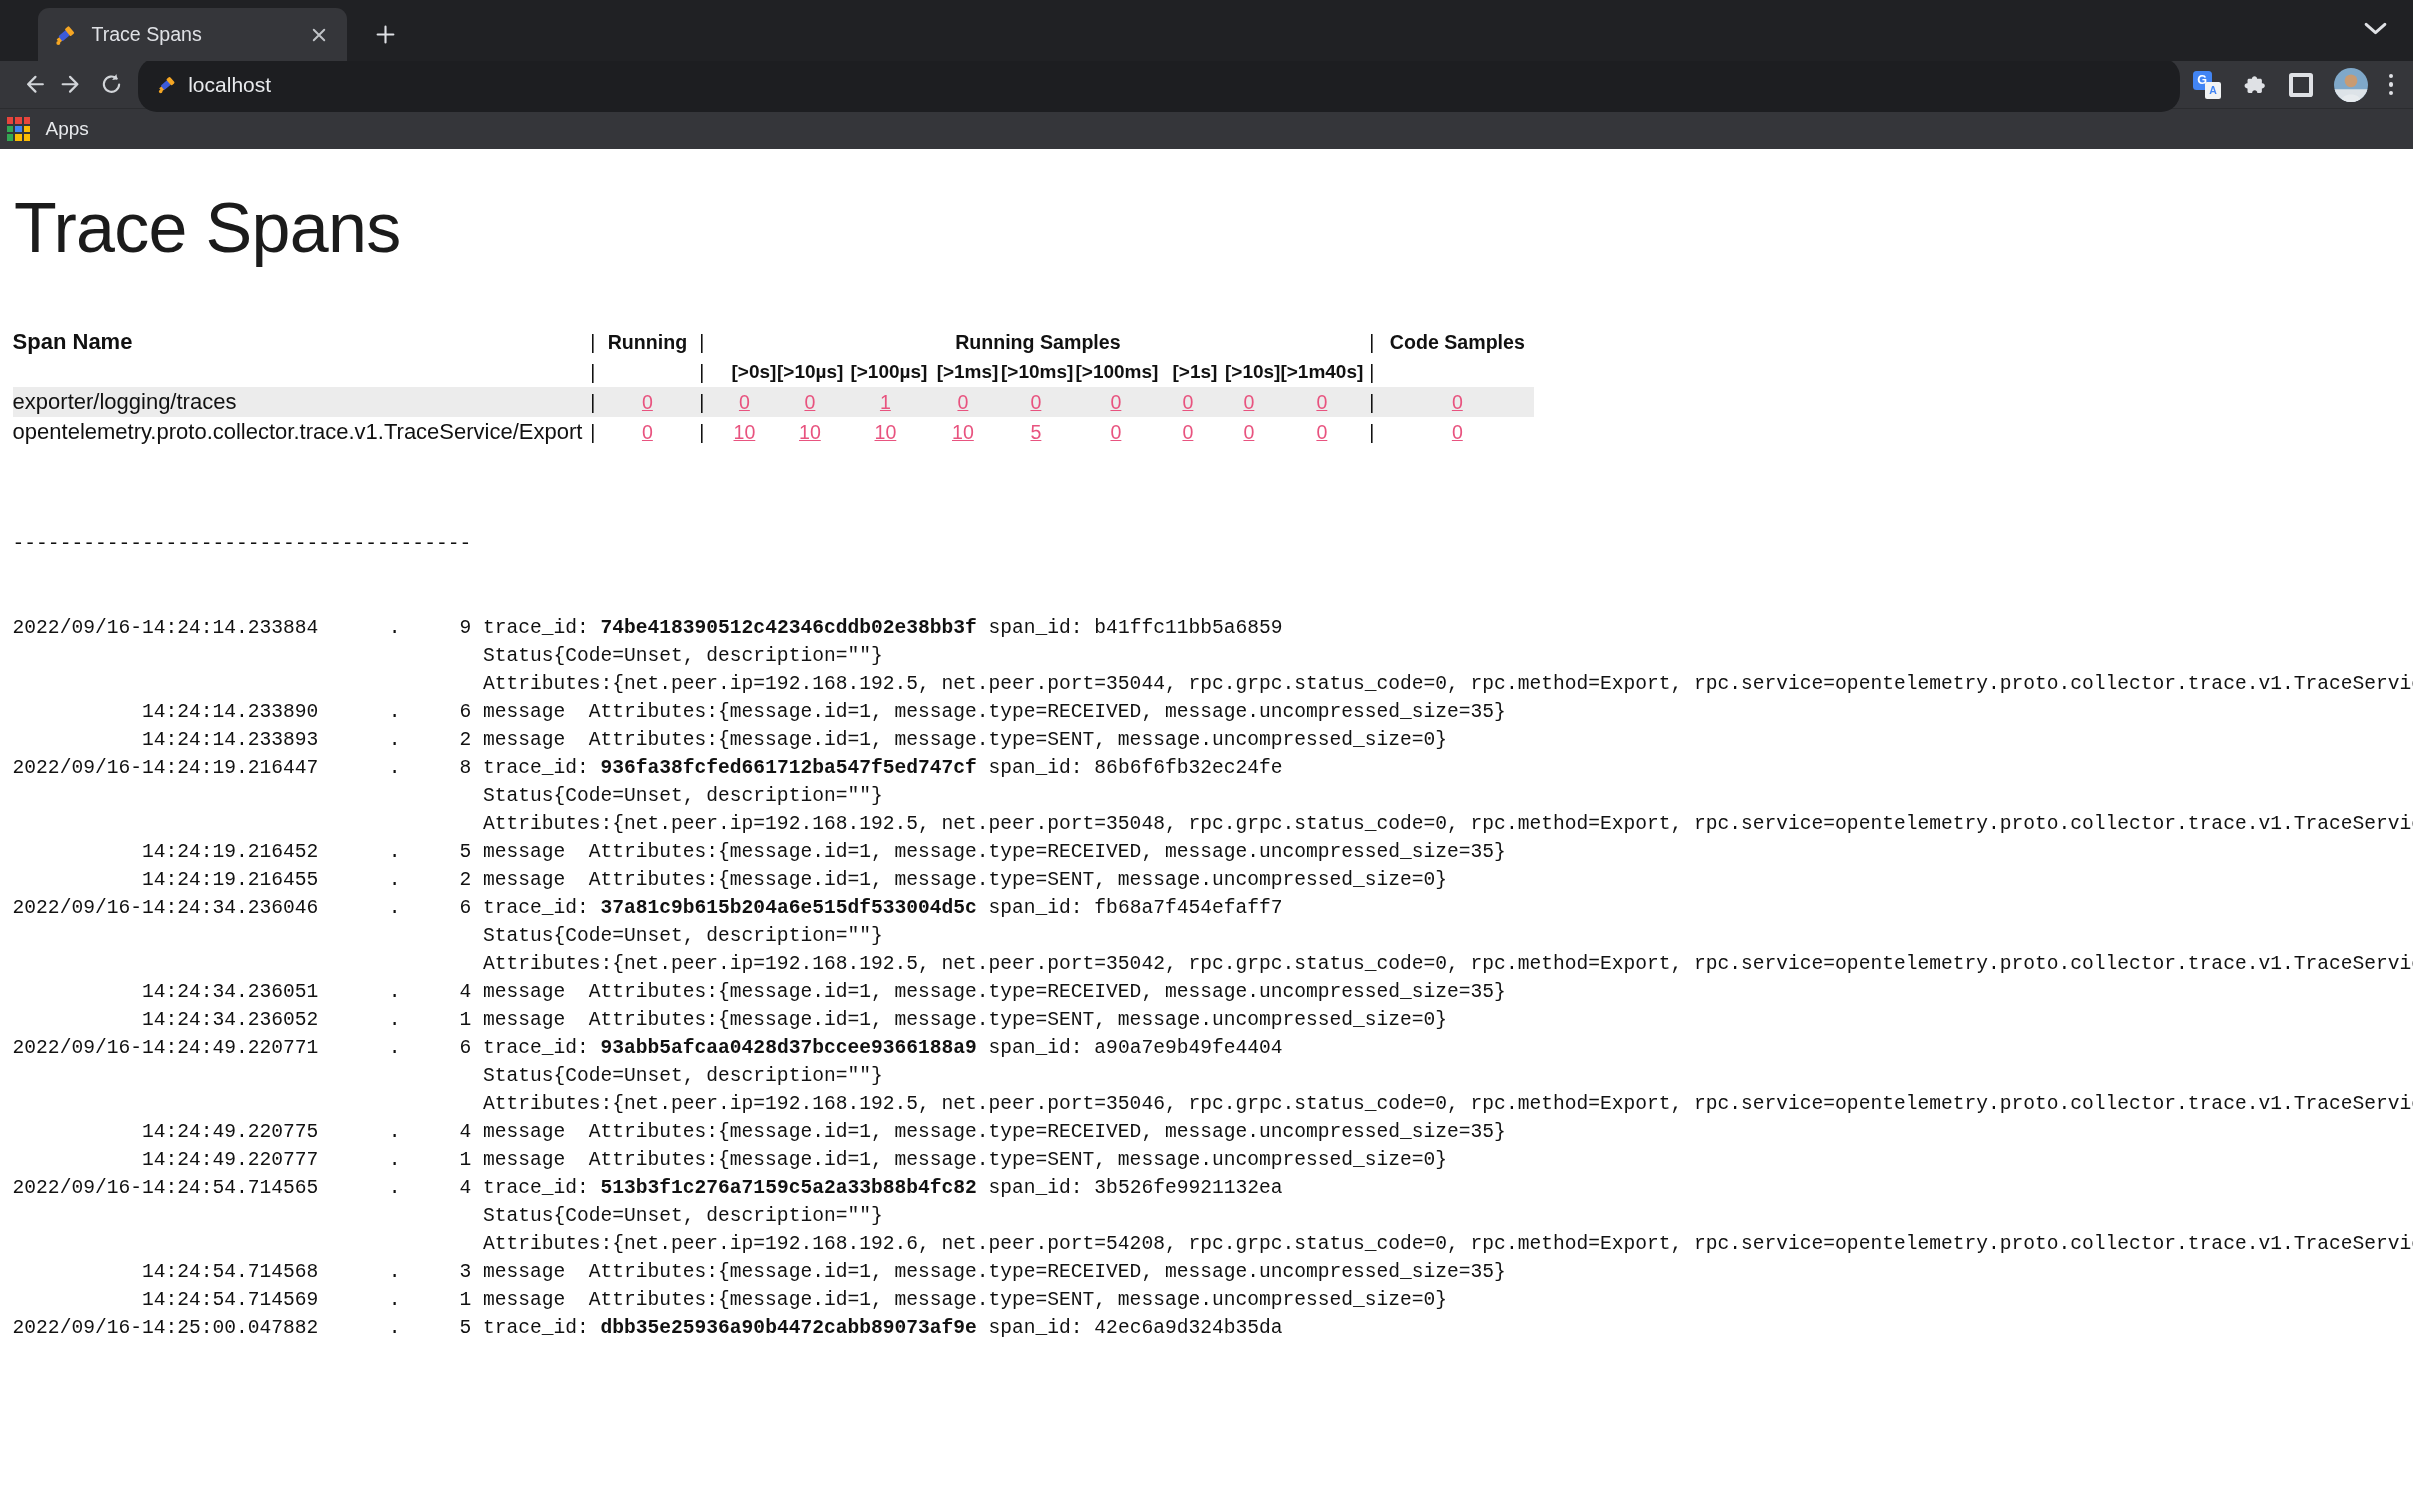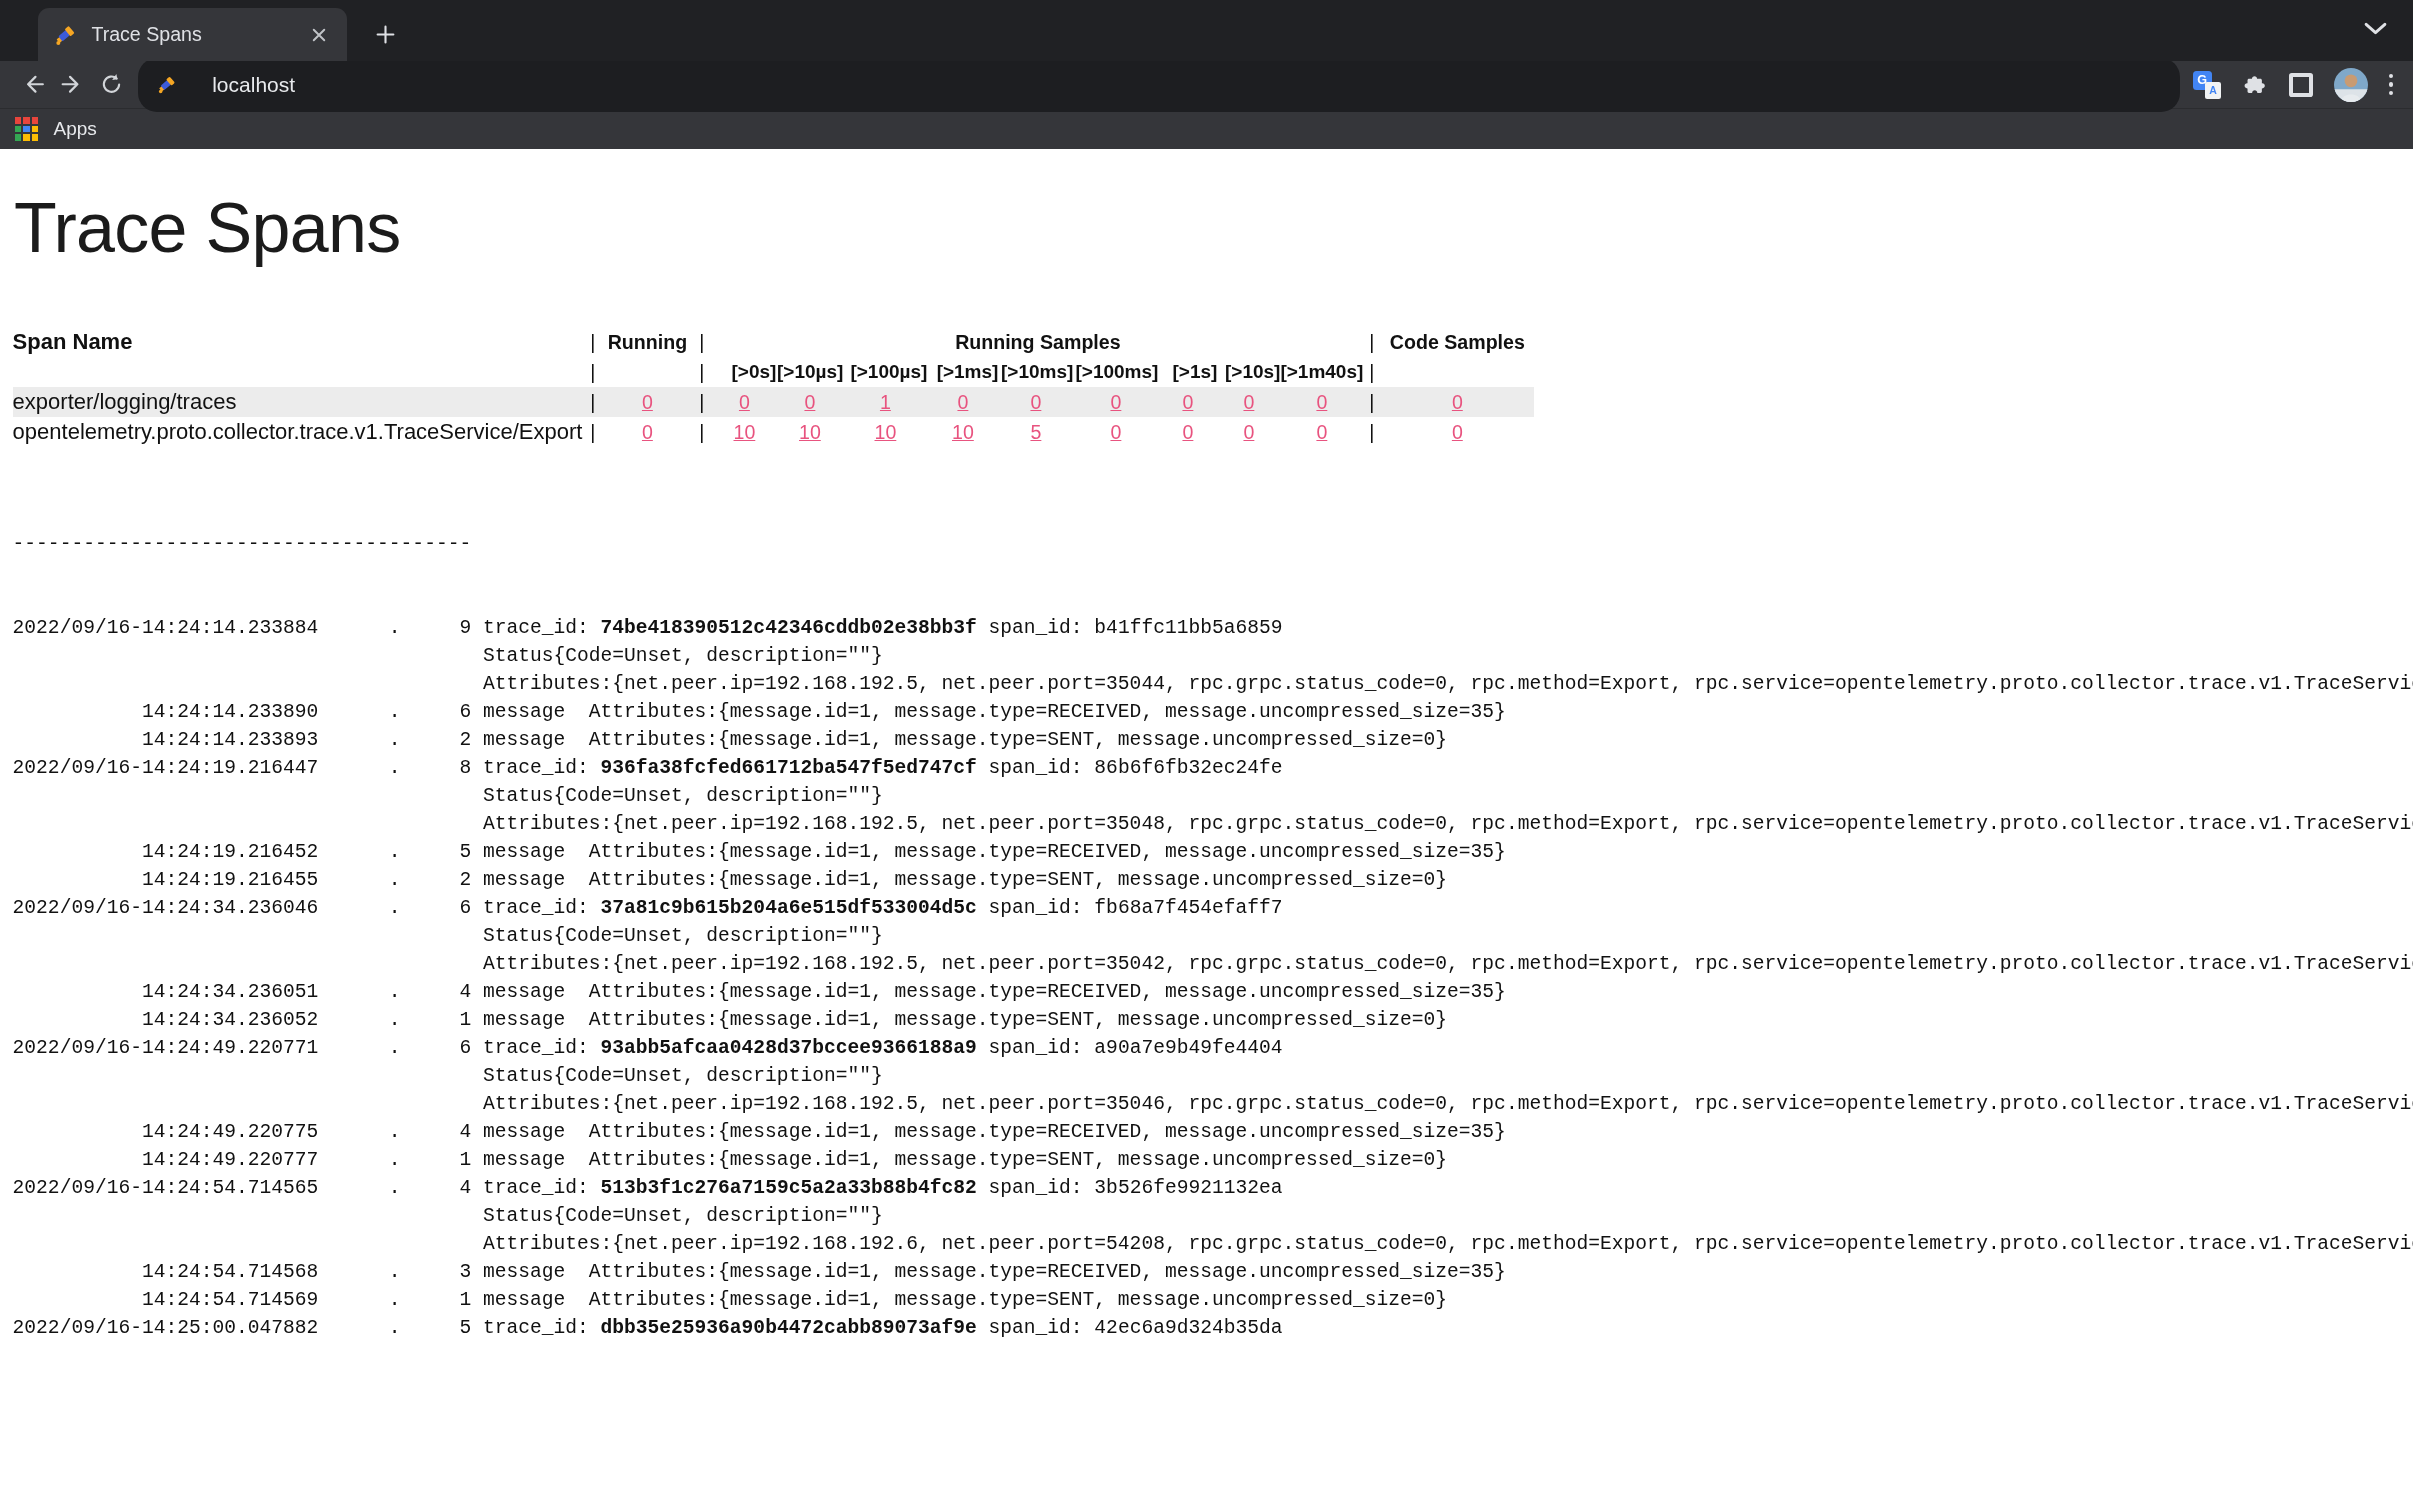--- a/index.html
+++ b/index.html
@@ -15,27 +15,27 @@
                white-space:nowrap; overflow:hidden; }
   .tab-close { width:25px; height:25px; display:flex; align-items:center; justify-content:center; }
   .newtab { position:absolute; left:366px; top:15.4px; width:39px; height:39px;
             display:flex; align-items:center; justify-content:center; border-radius:50%; }
   .tabsearch { position:absolute; right:25px; top:19.6px; }
 
   .toolbar { height:47px; background:#35363a; display:flex; align-items:center; padding:0 14px; }
   .navbtn { width:39px; height:39px; display:flex; align-items:center; justify-content:center;
             border-radius:50%; flex:0 0 auto; }
   .urlbar { flex:1; height:54px; margin:0 12.6px 0 7px; background:#1d1e21; border-radius:19px;
-            display:flex; align-items:center; padding:14px 18px; overflow:hidden; white-space:nowrap;gap:24px; }
+            display:flex; align-items:center; padding:14px 18px; overflow:hidden; white-space:nowrap; }
   .urlbar .host { color:#e8eaed; font-size:21px; margin-left:11.2px; }
   .urlbar .rest { color:#9aa0a6; font-size:21px; }
   .tb-icons { display:flex; align-items:center; gap:21px; flex:0 0 auto; padding-right:5.6px; }
 
   .bookmarks { height:41px; background:#35363a; border-top:0.7px solid #2b2c2f;
-               display:flex; align-items:center; padding-left:15px; }
+               display:flex; align-items:center; padding-left:7px; }
   .apps-label { color:#e8eaed; font-size:19px; margin-left:15.4px; }
   .gridicon { display:grid; grid-template-columns:repeat(3,6.3px); grid-template-rows:repeat(3,6.3px); gap:2.1px; }
   .gridicon i { display:block; }
 
   
   .content { background:#fff; color:#111; padding:0 0 0 12.6px; }
   h1 { font-size:70px; font-weight:400; letter-spacing:-0.7px; margin:39px 0 0 1.4px; color:#1b1b1b; }
 
   table.spans { border-collapse:collapse; table-layout:fixed; margin-top:59px; font-size:19.6px; }
   table.spans td, table.spans th { padding:0; height:30px; vertical-align:middle;

